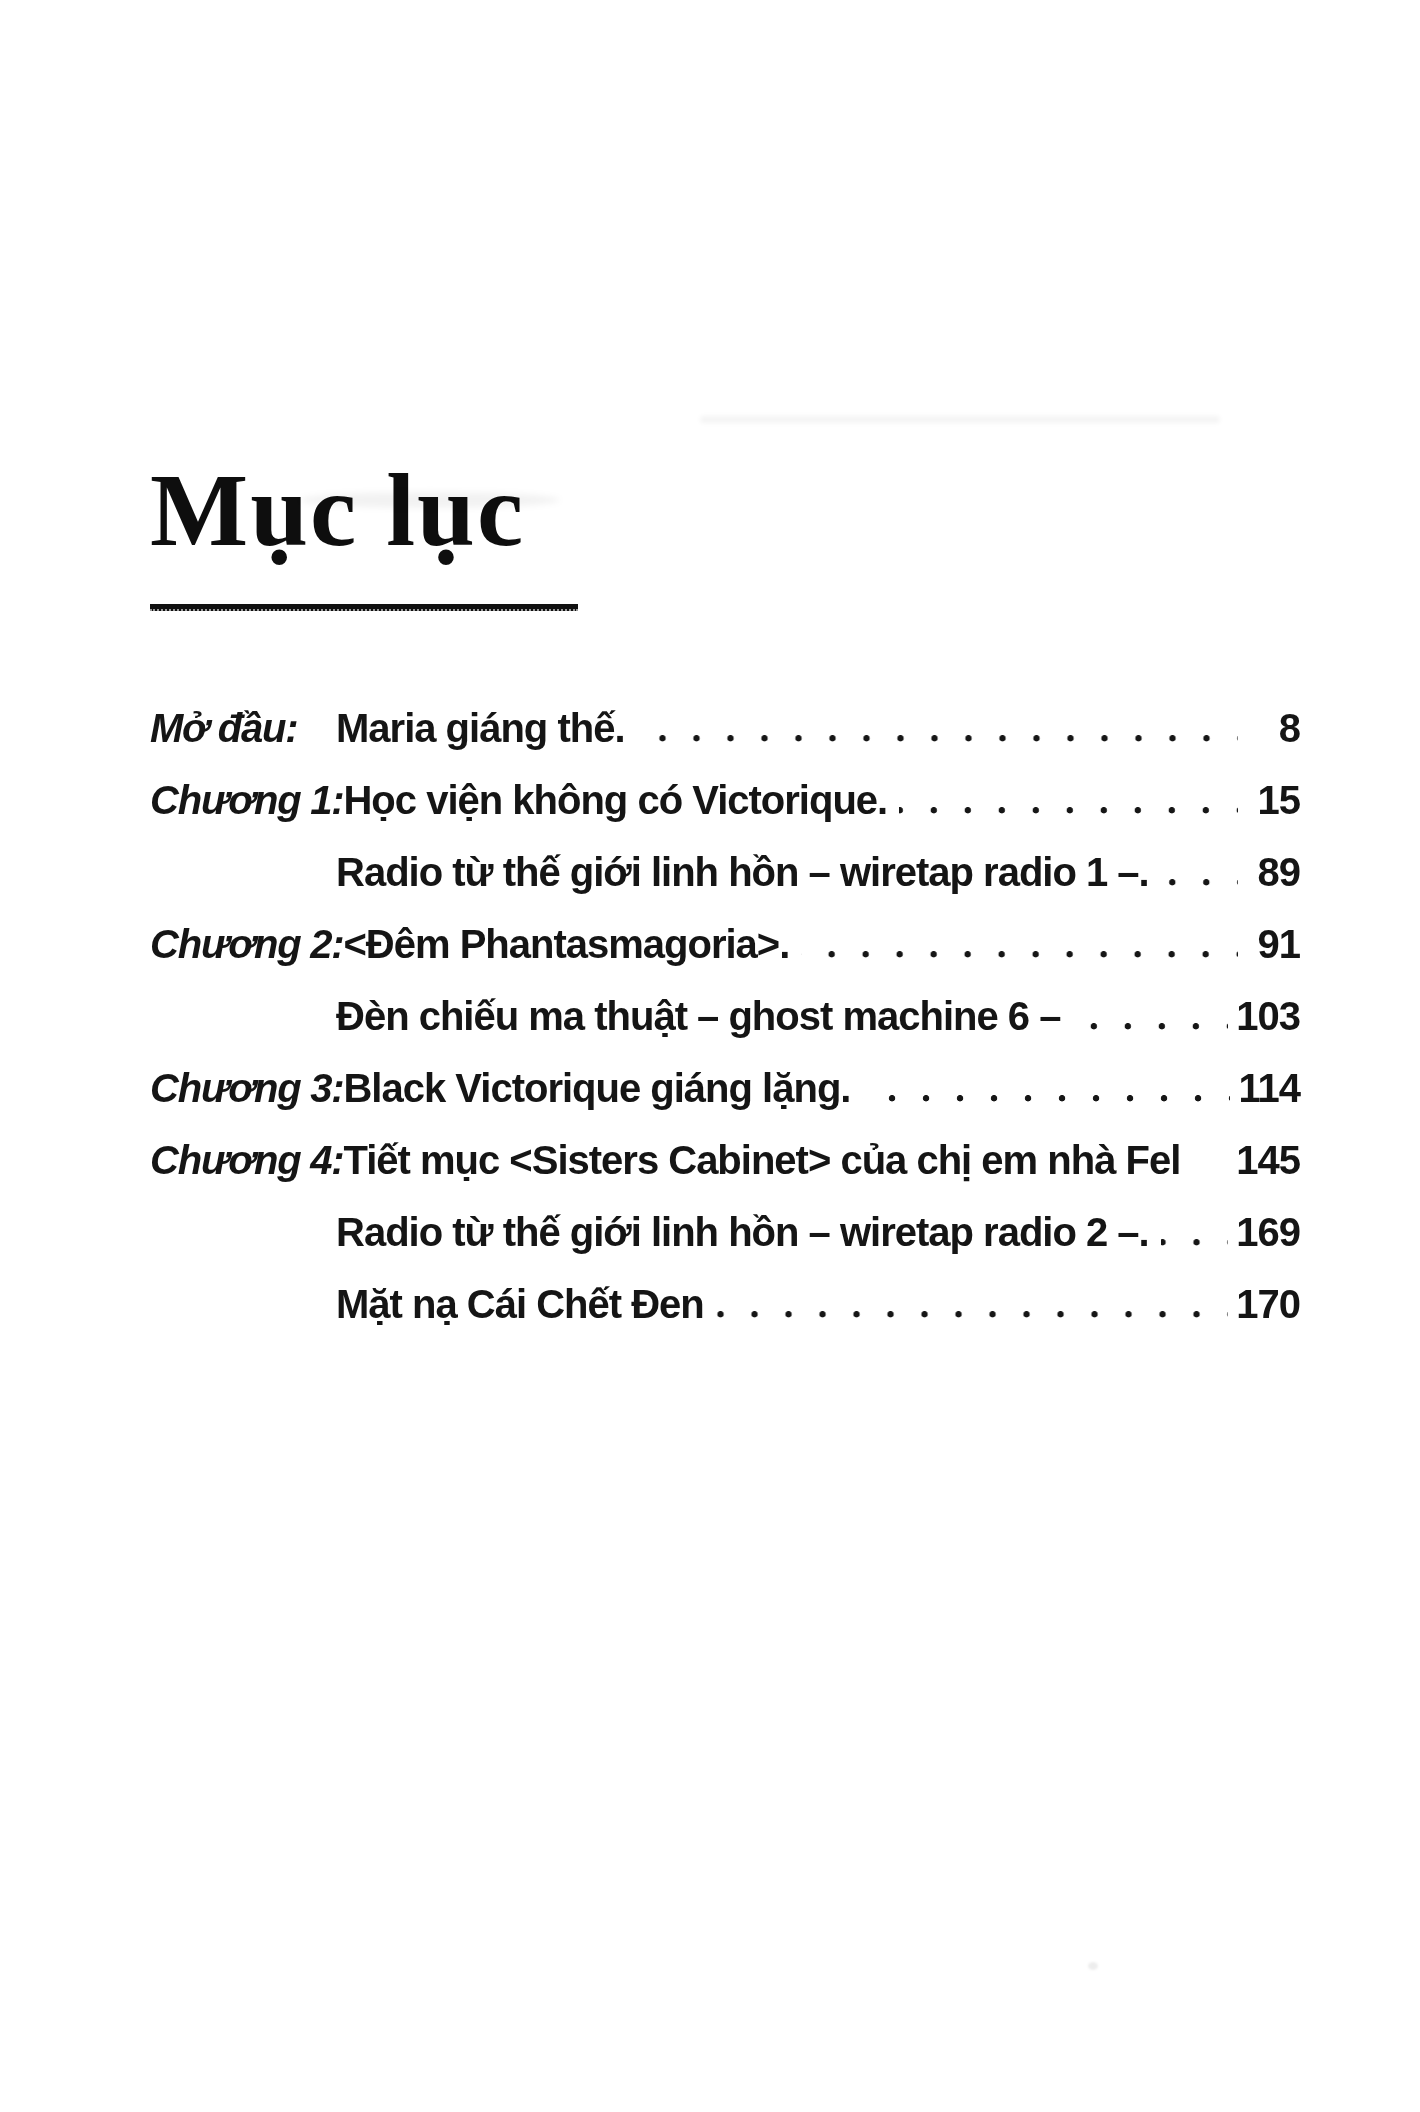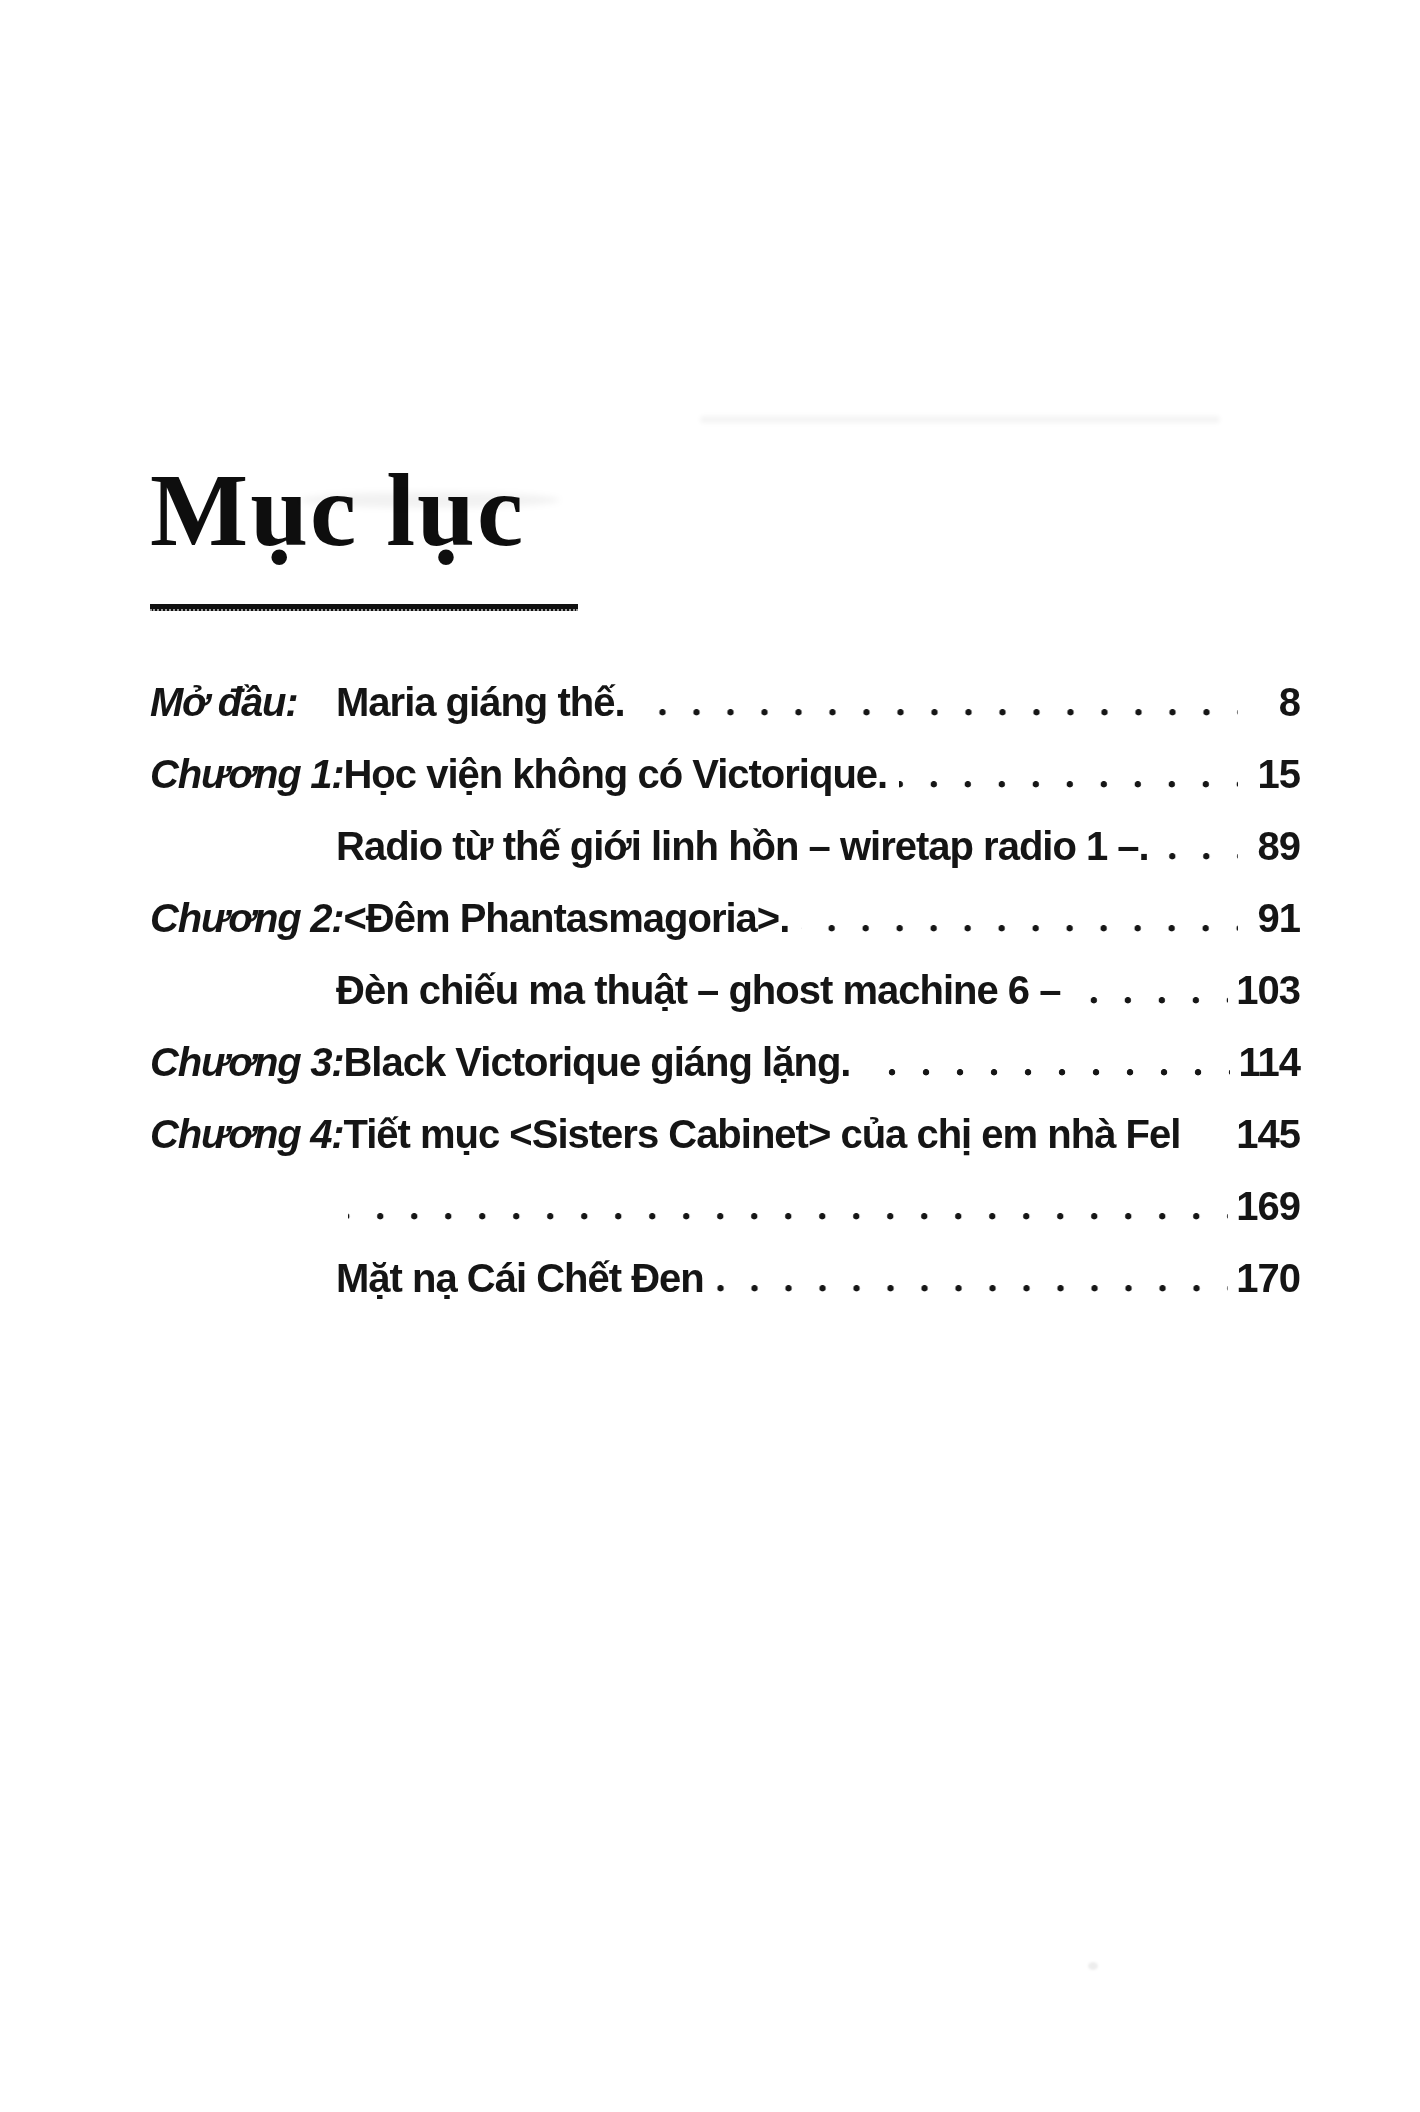--- a/index.html
+++ b/index.html
@@ -35,21 +35,21 @@
   }
   .title-rule {
     width: 428px;
     margin-top: 36px;
     height: 5px;
     background: #101010;
     border-bottom: 2px dotted #9a9a9a;
   }
   
   .toc {
-    margin-top: 68px;
+    margin-top: 94px;
   }
   .toc-row {
     display: flex;
     align-items: baseline;
     margin-bottom: 26px;
     font-size: 40px;
     line-height: 46px;
     font-weight: bold;
     letter-spacing: -1px;
     white-space: nowrap;
@@ -164,20 +164,21 @@
 
     <div class="toc-row no-leader">
       <span class="chapter-label">Chương 4:</span>
       <span class="entry-title">Tiết mục &lt;Sisters Cabinet&gt; của chị em nhà Fel</span>
       <span class="leader"></span>
       <span class="page-num">145</span>
     </div>
 
     <div class="toc-row">
       <span class="chapter-label"></span>
+      <span class="entry-title">Radio từ thế giới linh hồn – wiretap radio 2 –.</span>
       <span class="leader"></span>
       <span class="page-num">169</span>
     </div>
 
     <div class="toc-row">
       <span class="chapter-label"></span>
       <span class="entry-title">Mặt nạ Cái Chết Đen</span>
       <span class="leader"></span>
       <span class="page-num">170</span>
     </div>

